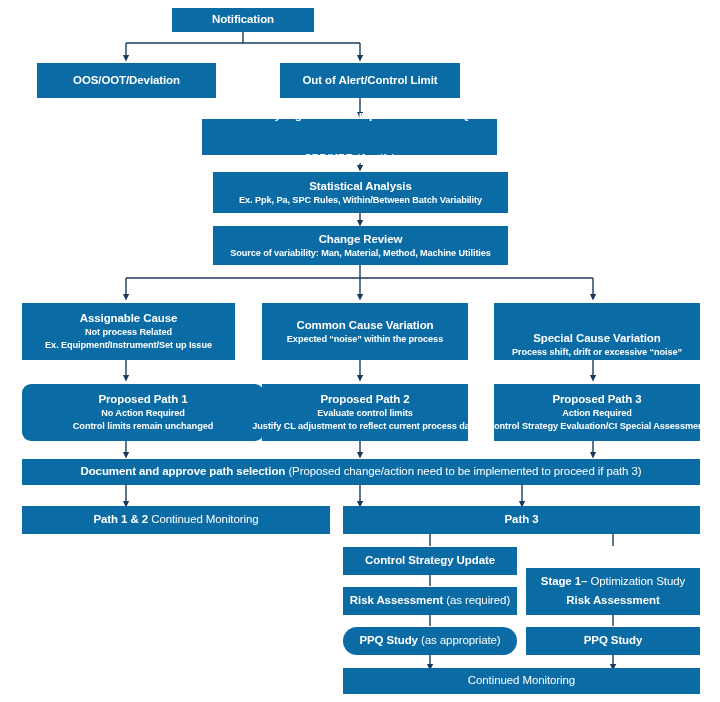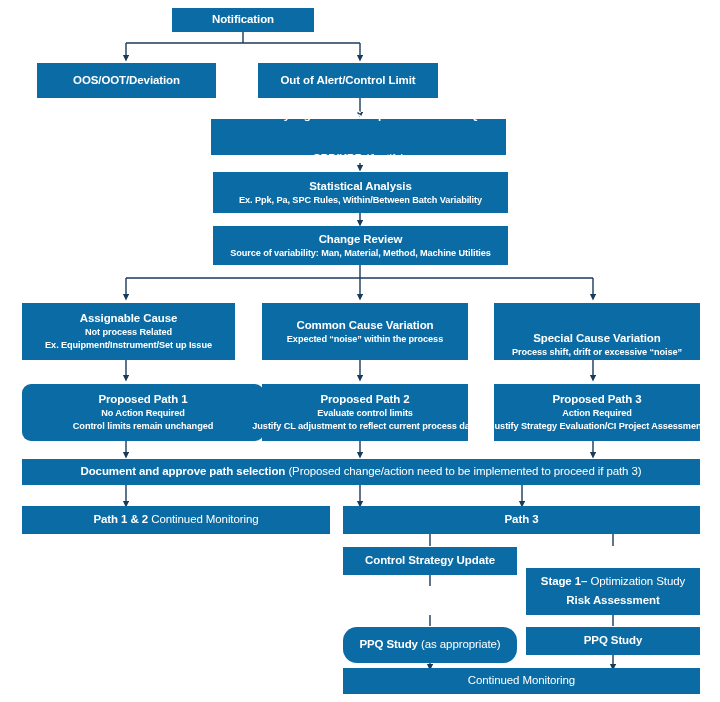--- a/index.html
+++ b/index.html
@@ -121,25 +121,25 @@
   </svg>
 
   <div class="node" style="left:172px; top:8px; width:142px; height:24px;">
     <span class="ln-title">Notification</span>
   </div>
 
   <div class="node" style="left:37px; top:63px; width:179px; height:35px;">
     <span class="ln-title">OOS/OOT/Deviation</span>
   </div>
 
-  <div class="node" style="left:258px; top:63px; width:180px; height:35px;">
+  <div class="node" style="left:280px; top:63px; width:180px; height:35px;">
     <span class="ln-title">Out of Alert/Control Limit</span>
   </div>
 
-  <div class="node two-line-title" style="left:211px; top:119px; width:295px; height:36px;gap:28px;">
+  <div class="node two-line-title" style="left:202px; top:119px; width:295px; height:36px;gap:28px;">
     <span class="ln-title">Statistically Significant Sample Size for the CQA/</span>
     <span class="ln-title">
       <span>CPP/KPP </span><span class="reg">(Justify)</span>
     </span>
   </div>
 
   <div class="node" style="left:213px; top:172px; width:295px; height:41px;">
     <span class="ln-title">Statistical Analysis</span>
     <span class="ln-sub">Ex. Ppk, Pa, SPC Rules, Within/Between Batch Variability</span>
   </div>
@@ -173,21 +173,21 @@
 
   <div class="node" style="left:262px; top:384px; width:206px; height:57px;">
     <span class="ln-title">Proposed Path 2</span>
     <span class="ln-sub">Evaluate control limits</span>
     <span class="ln-sub">Justify CL adjustment to reflect current process data</span>
   </div>
 
   <div class="node" style="left:494px; top:384px; width:206px; height:57px;">
     <span class="ln-title">Proposed Path 3</span>
     <span class="ln-sub">Action Required</span>
-    <span class="ln-sub">Justify Strategy Evaluation/CI Project Assessment</span>
+    <span class="ln-sub">Control Strategy Evaluation/CI Special Assessment</span>
   </div>
 
   <div class="node" style="left:22px; top:459px; width:678px; height:26px;">
     <span class="ln-title">
       <span>Document and approve path selection </span><span class="reg">(Proposed change/action need to be implemented to proceed if path 3)</span>
     </span>
   </div>
 
   <div class="node" style="left:22px; top:506px; width:308px; height:28px;">
     <span class="ln-title">
@@ -202,26 +202,31 @@
   <div class="node" style="left:343px; top:547px; width:174px; height:28px;">
     <span class="ln-title">Control Strategy Update</span>
   </div>
 
   <div class="node" style="left:526px; top:568px; width:174px; height:28px;">
     <span class="ln-title">
       <span>Stage 1– </span><span class="reg">Optimization Study</span>
     </span>
   </div>
 
+  <div class="node" style="left:343px; top:587px; width:174px; height:28px;">
+    <span class="ln-title">
+      <span>Risk Assessment </span><span class="reg">(as required)</span>
+    </span>
+  </div>
 
   <div class="node" style="left:526px; top:587px; width:174px; height:28px;">
     <span class="ln-title">Risk Assessment</span>
   </div>
 
-  <div class="node" style="left:343px; top:627px; width:174px; height:36px;border-radius:14px;">
+  <div class="node" style="left:343px; top:627px; width:174px; height:28px;border-radius:14px;">
     <span class="ln-title">
       <span>PPQ Study </span><span class="reg">(as appropriate)</span>
     </span>
   </div>
 
   <div class="node" style="left:526px; top:627px; width:174px; height:28px;">
     <span class="ln-title">PPQ Study</span>
   </div>
 
   <div class="node plain" style="left:343px; top:668px; width:357px; height:26px;">

